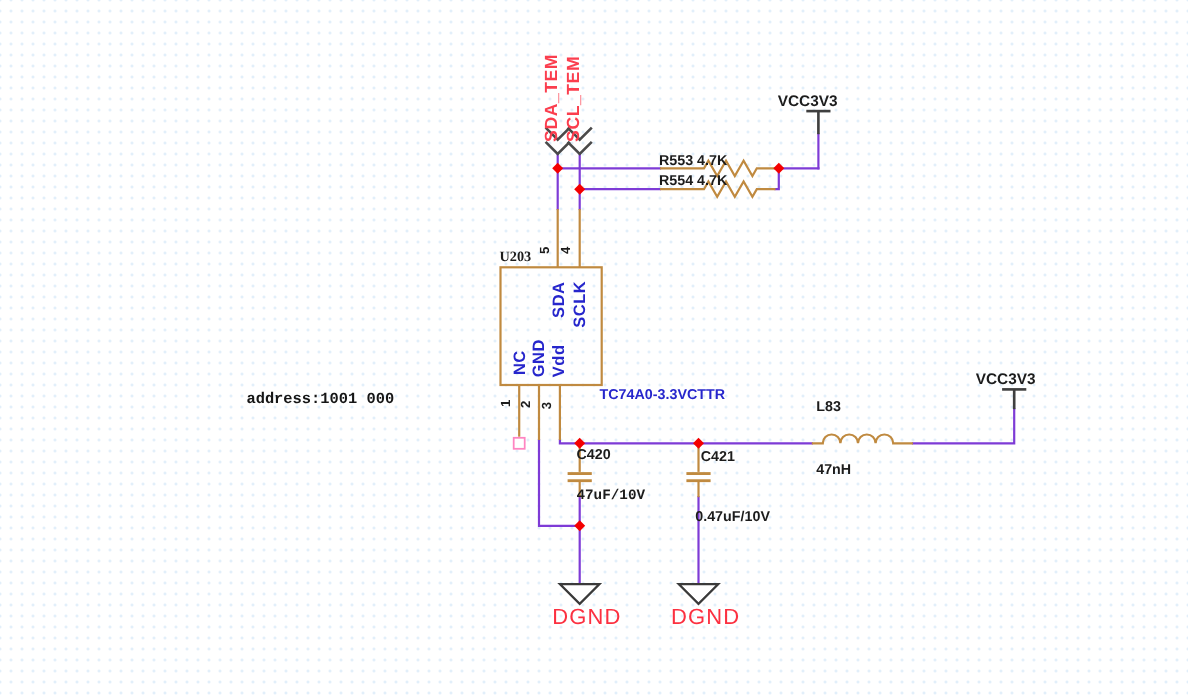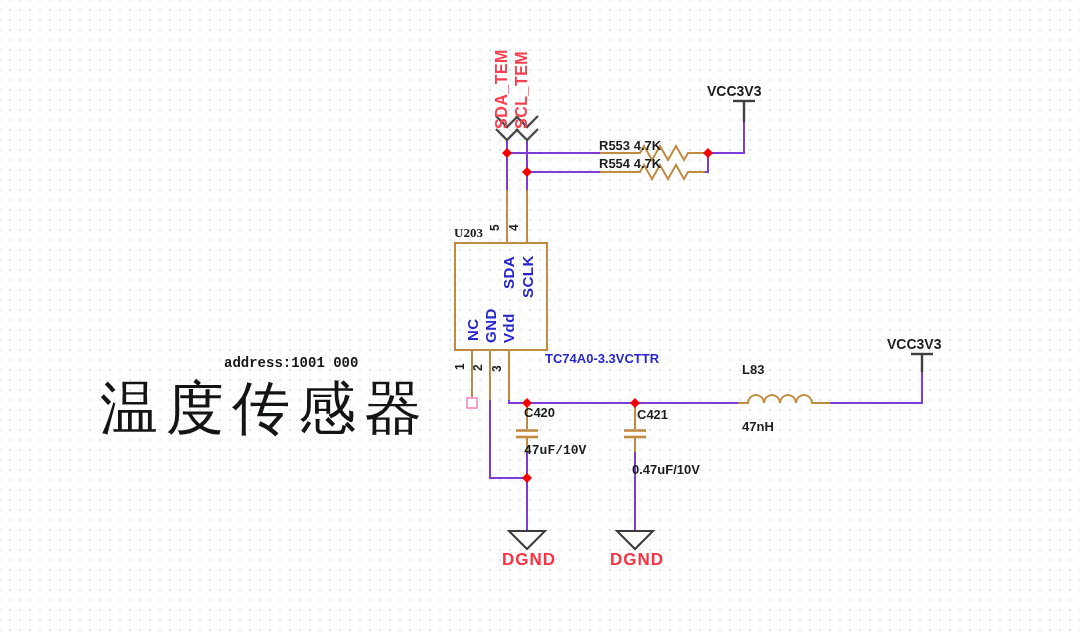--- a/index.html
+++ b/index.html
@@ -15,21 +15,21 @@
   }
   .sch-svg{position:absolute;left:0;top:0;}
   .lbl{position:absolute;white-space:nowrap;line-height:1;text-align:center;}
   .vt{position:absolute;white-space:nowrap;line-height:1;transform-origin:0 0;transform:rotate(-90deg);}
   .blk{color:#1c1c1c;font-weight:bold;font-size:13px;}
   .blk14{color:#1c1c1c;font-weight:bold;font-size:14px;}
   .blue{color:#2626cc;font-weight:bold;font-size:13px;}
   .pinname{color:#2626cc;font-weight:bold;font-size:15px;letter-spacing:.5px;}
   .pinnum{color:#1c1c1c;font-weight:bold;font-size:12px;}
   .netred{color:#fb3e4e;font-weight:bold;font-size:16px;letter-spacing:.5px;}
-  .gndred{color:#fc3040;font-weight:bold;font-size:17px;letter-spacing:1px;}
+  .gndred{color:#fc3040;font-weight:normal;font-size:20px;letter-spacing:1px;}
   .title-cn{
     color:#141414;font-size:58px;letter-spacing:8px;
     font-family:"DejaVu Serif","Liberation Serif",serif;
   }
   .addr{
     color:#161616;font-size:14px;font-weight:bold;
     font-family:"Liberation Mono","DejaVu Sans Mono",monospace;
   }
 </style>
 </head>
@@ -157,15 +157,14 @@
   <div class="lbl blk" style="left:637px;top:408px;">C421</div>
   <div class="lbl blk" style="left:632px;top:444px;margin-top:19px;">0.47uF/10V</div>
 
   <div class="lbl blk" style="left:742px;top:363px;">L83</div>
   <div class="lbl blk" style="left:742px;top:420px;">47nH</div>
 
   <div class="lbl gndred" style="left:502px;top:551px;">DGND</div>
   <div class="lbl gndred" style="left:610px;top:551px;">DGND</div>
 
   <div class="lbl addr" style="left:224px;top:356px;">address:1001 000</div>
-  <div class="lbl title-cn" style="left:100px;top:379px;">温度传感器</div>
 
 </div>
 
 </body></html>

